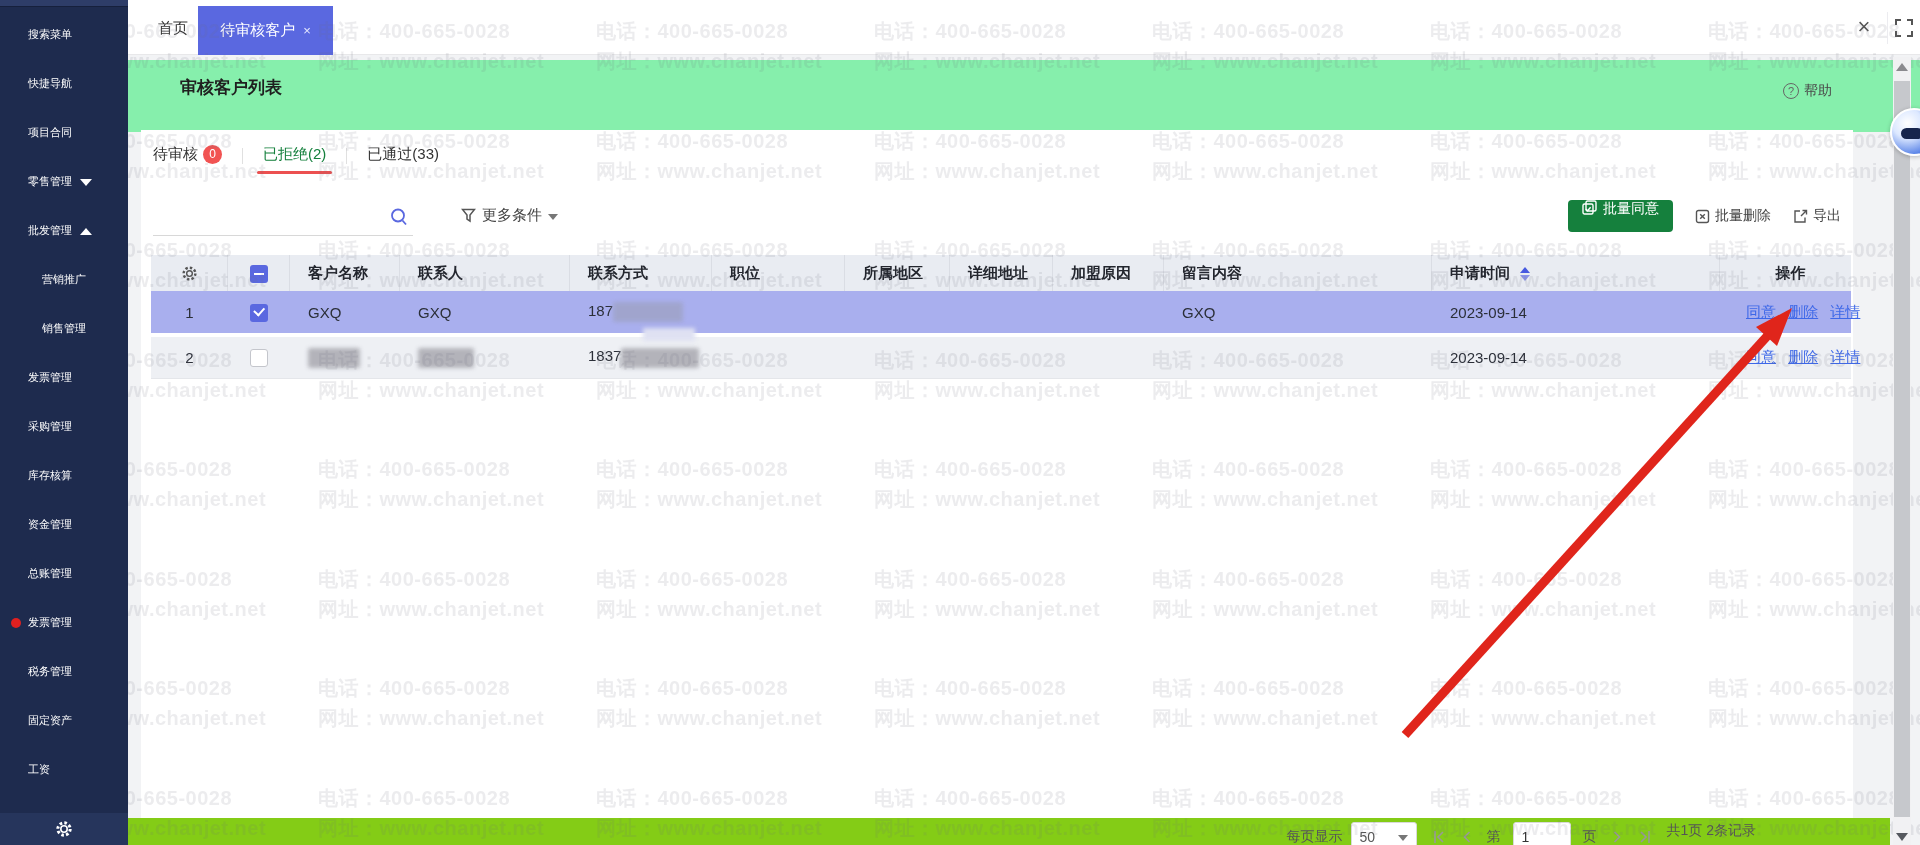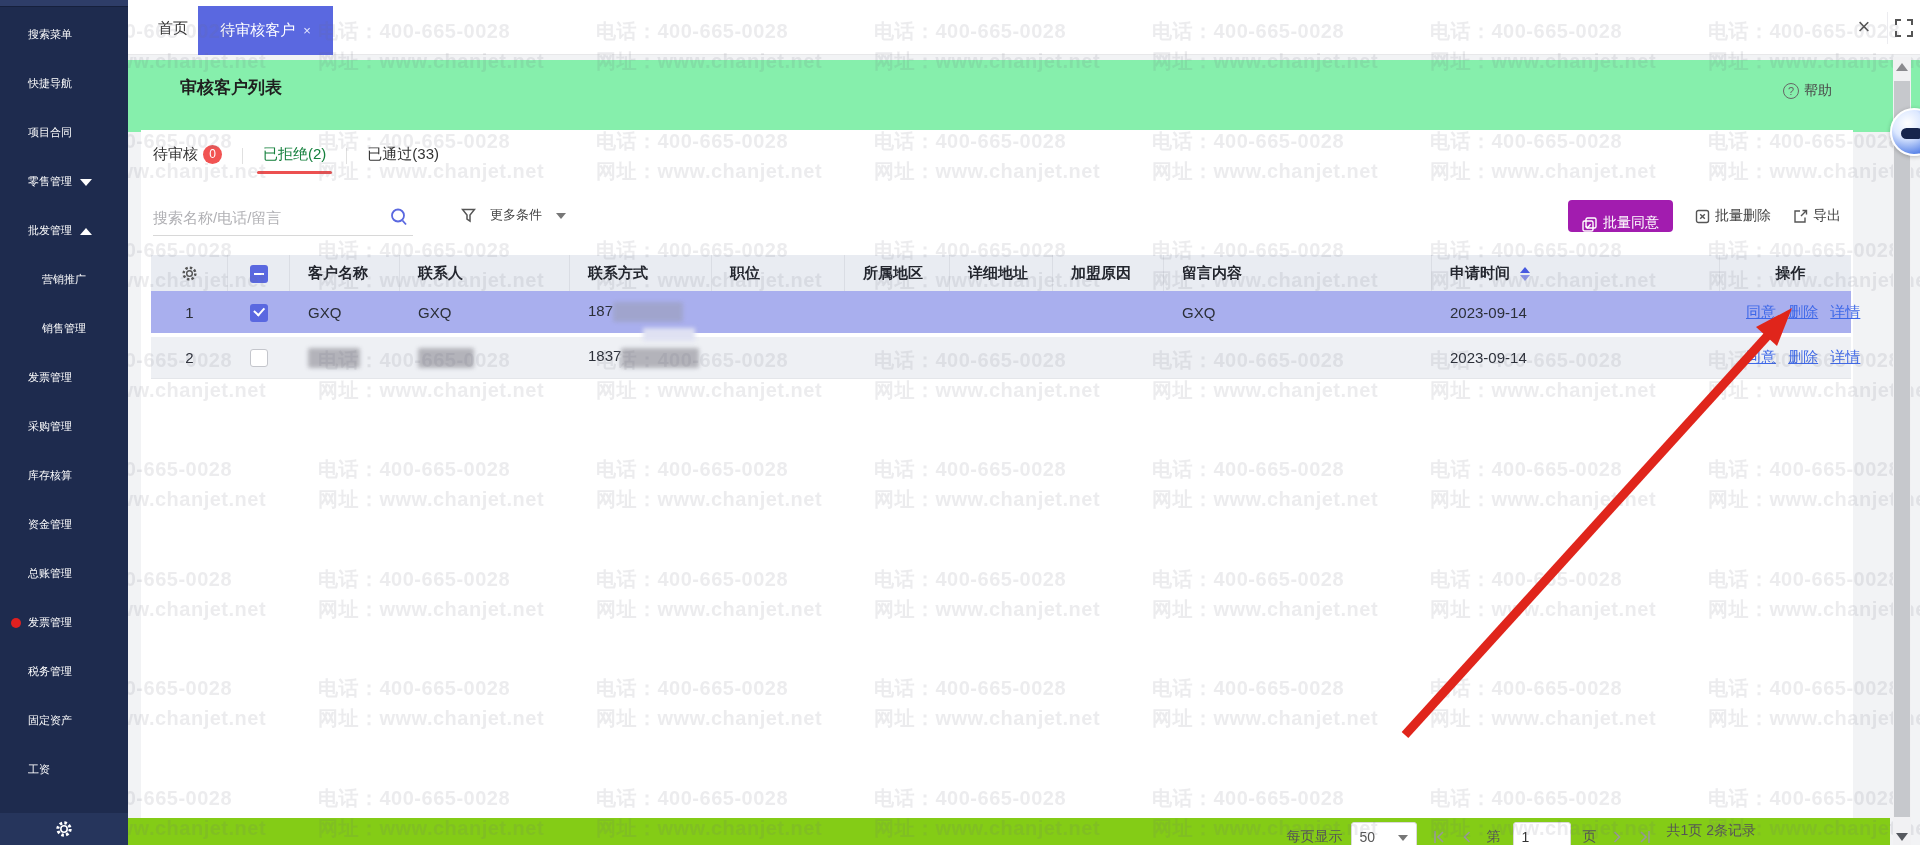--- a/index.html
+++ b/index.html
@@ -43,24 +43,24 @@
   .ftab.active { color:#15803d; }
   .ftab.active .underline { position:absolute; left:-4px; right:-4px; bottom:0; height:3px; border-radius:2px; background:#ec5050; }
   .fsep { width:1px; height:16px; background:#e0e0e0; margin:0 18px; }
 
   
   .search-row { position:absolute; left:10px; top:70px; right:10px; height:40px; }
   .search-box { position:absolute; left:2px; top:0; width:260px; height:36px; border-bottom:1px solid #d8d8d8; }
   .search-input { border:none; outline:none; width:220px; height:34px; font-size:15px; color:#333; background:transparent; font-family:inherit; }
   .search-input::placeholder { color:#b0b0b4; }
   .search-mag { position:absolute; right:4px; top:7px; cursor:pointer; }
-  .more-filter { position:absolute; left:310px; top:6px; display:flex; align-items:center; gap:14px; font-size:13px; color:#444; cursor:pointer; }
+  .more-filter { position:absolute; left:310px; top:6px; display:flex; align-items:center; gap:6px; font-size:15px; color:#444; cursor:pointer; }
   .chev-down { width:0; height:0; border-left:5px solid transparent; border-right:5px solid transparent; border-top:6px solid #777; margin-top:2px; }
   .btns { position:absolute; right:2px; top:0; display:flex; align-items:center; gap:22px; }
-  .btn-primary { height:32px; background:#a21caf; color:#fff; border:none; border-radius:4px; font-size:14px; padding:0 14px; display:flex; align-items:flex-end; gap:6px; cursor:pointer; font-family:inherit; }
+  .btn-primary { height:32px; background:#15803d; color:#fff; border:none; border-radius:4px; font-size:14px; padding:0 14px; display:flex; align-items:flex-start; gap:6px; cursor:pointer; font-family:inherit; }
   .btn-text { display:flex; align-items:center; gap:5px; font-size:14px; color:#444; cursor:pointer; background:none; border:none; font-family:inherit; }
 
   
   .tablewrap { position:absolute; left:10px; top:125px; width:1700px; }
   table { border-collapse:separate; border-spacing:0; table-layout:fixed; width:1700px; font-size:15px; }
   th { background:#e9ecf2; height:36px; font-weight:600; color:#23262e; text-align:left; padding-left:18px; border-right:1px solid #dadde4; white-space:nowrap; overflow:hidden; }
   th.center, td.center { text-align:center; padding-left:0; }
   th:last-child { border-right:none; text-align:center; }
   td { height:42px; padding-left:18px; color:#2b2f38; white-space:nowrap; overflow:visible; }
   tr.selected td { background:#a9afee; }
@@ -177,21 +177,20 @@
       <span class="underline"></span>
     </div>
     <div class="fsep"></div>
     <div class="ftab">
       <span>已通过(33)</span>
     </div>
   </div>
 
   <div class="search-row">
     <div class="search-box">
-      <input class="search-input" type="text" placeholder="搜索名称/电话/留言" style="">
       <span class="search-mag">
         <svg class="icon" width="20" height="20" viewBox="0 0 20 20" fill="none" stroke="#5a68e0" stroke-width="1.8">
           <circle cx="9" cy="8.5" r="6"></circle>
             <path d="M13.5 13.5 L17 17.5"></path>
         </svg>
       </span>
     </div>
     <div class="more-filter">
       <svg class="icon" width="15" height="15" viewBox="0 0 15 15" fill="none" stroke="#555" stroke-width="1.5">
         <path d="M1.5 1.5 H13.5 L9 7 V13 L6 11 V7 Z"></path>

